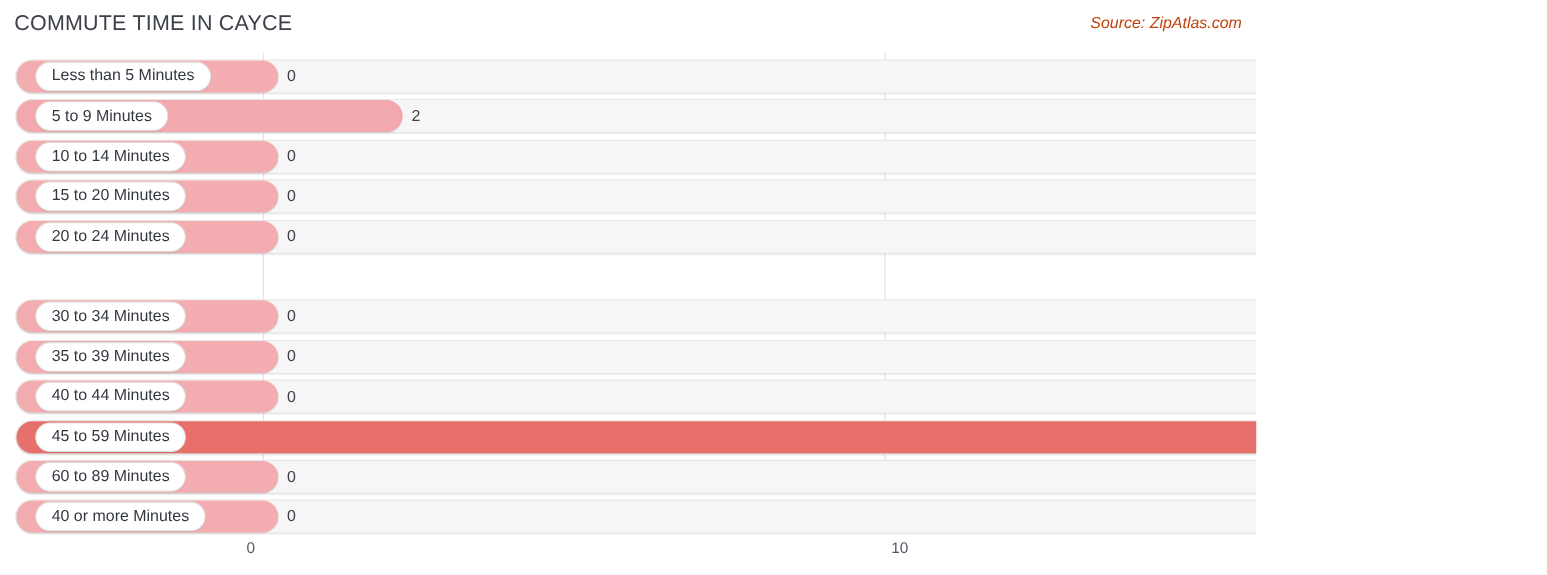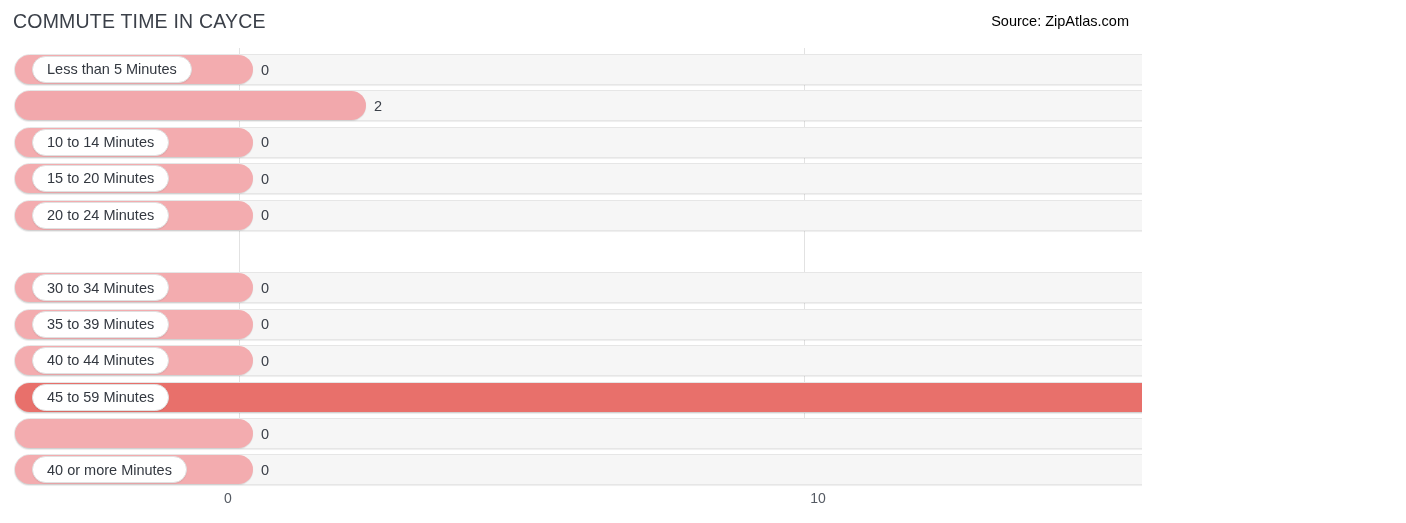--- a/index.html
+++ b/index.html
@@ -23,21 +23,22 @@
     font-size: 19.5px;
     letter-spacing: 0.2px;
     color: #3b4049;
     font-weight: 400;
     white-space: nowrap;
   }
   #source-label {
     position: absolute;
     right: 13px; top: 13px;
     font-size: 14.5px;
-    color: #000000;
+    font-style: italic;
+    color: #c2410c;
     white-space: nowrap;
   }
 
   
   #plot {
     position: absolute;
     left: 0; top: 48px;
     width: 1406px;
     height: 440px;
   }
@@ -141,20 +142,23 @@
         <div class="track"></div>
         <div class="bar" style="width: 238px; background: rgb(243, 172, 175);"></div>
         <div class="pill">
           <span class="pill-label">Less than 5 Minutes</span>
         </div>
         <div class="value-out" style="left: 247px;">0</div>
       </div>
       <div class="row" style="top: 42.4px;">
         <div class="track"></div>
         <div class="bar" style="width: 351.1px; background: rgb(242, 168, 172);"></div>
+        <div class="pill">
+          <span class="pill-label">5 to 9 Minutes</span>
+        </div>
         <div class="value-out" style="left: 360.1px;">2</div>
       </div>
       <div class="row" style="top: 78.8px;">
         <div class="track"></div>
         <div class="bar" style="width: 238px; background: rgb(243, 172, 175);"></div>
         <div class="pill">
           <span class="pill-label">10 to 14 Minutes</span>
         </div>
         <div class="value-out" style="left: 247px;">0</div>
       </div>
@@ -202,20 +206,23 @@
         <div class="track"></div>
         <div class="bar" style="width: 1255.9px; background: rgb(232, 112, 107);"></div>
         <div class="pill">
           <span class="pill-label">45 to 59 Minutes</span>
         </div>
         <div class="value-in" style="left: 1219.9px;">18</div>
       </div>
       <div class="row" style="top: 370px;">
         <div class="track"></div>
         <div class="bar" style="width: 238px; background: rgb(243, 172, 175);"></div>
+        <div class="pill">
+          <span class="pill-label">60 to 89 Minutes</span>
+        </div>
         <div class="value-out" style="left: 247px;">0</div>
       </div>
       <div class="row" style="top: 406.4px;">
         <div class="track"></div>
         <div class="bar" style="width: 238px; background: rgb(243, 172, 175);"></div>
         <div class="pill">
           <span class="pill-label">40 or more Minutes</span>
         </div>
         <div class="value-out" style="left: 247px;">0</div>
       </div>

